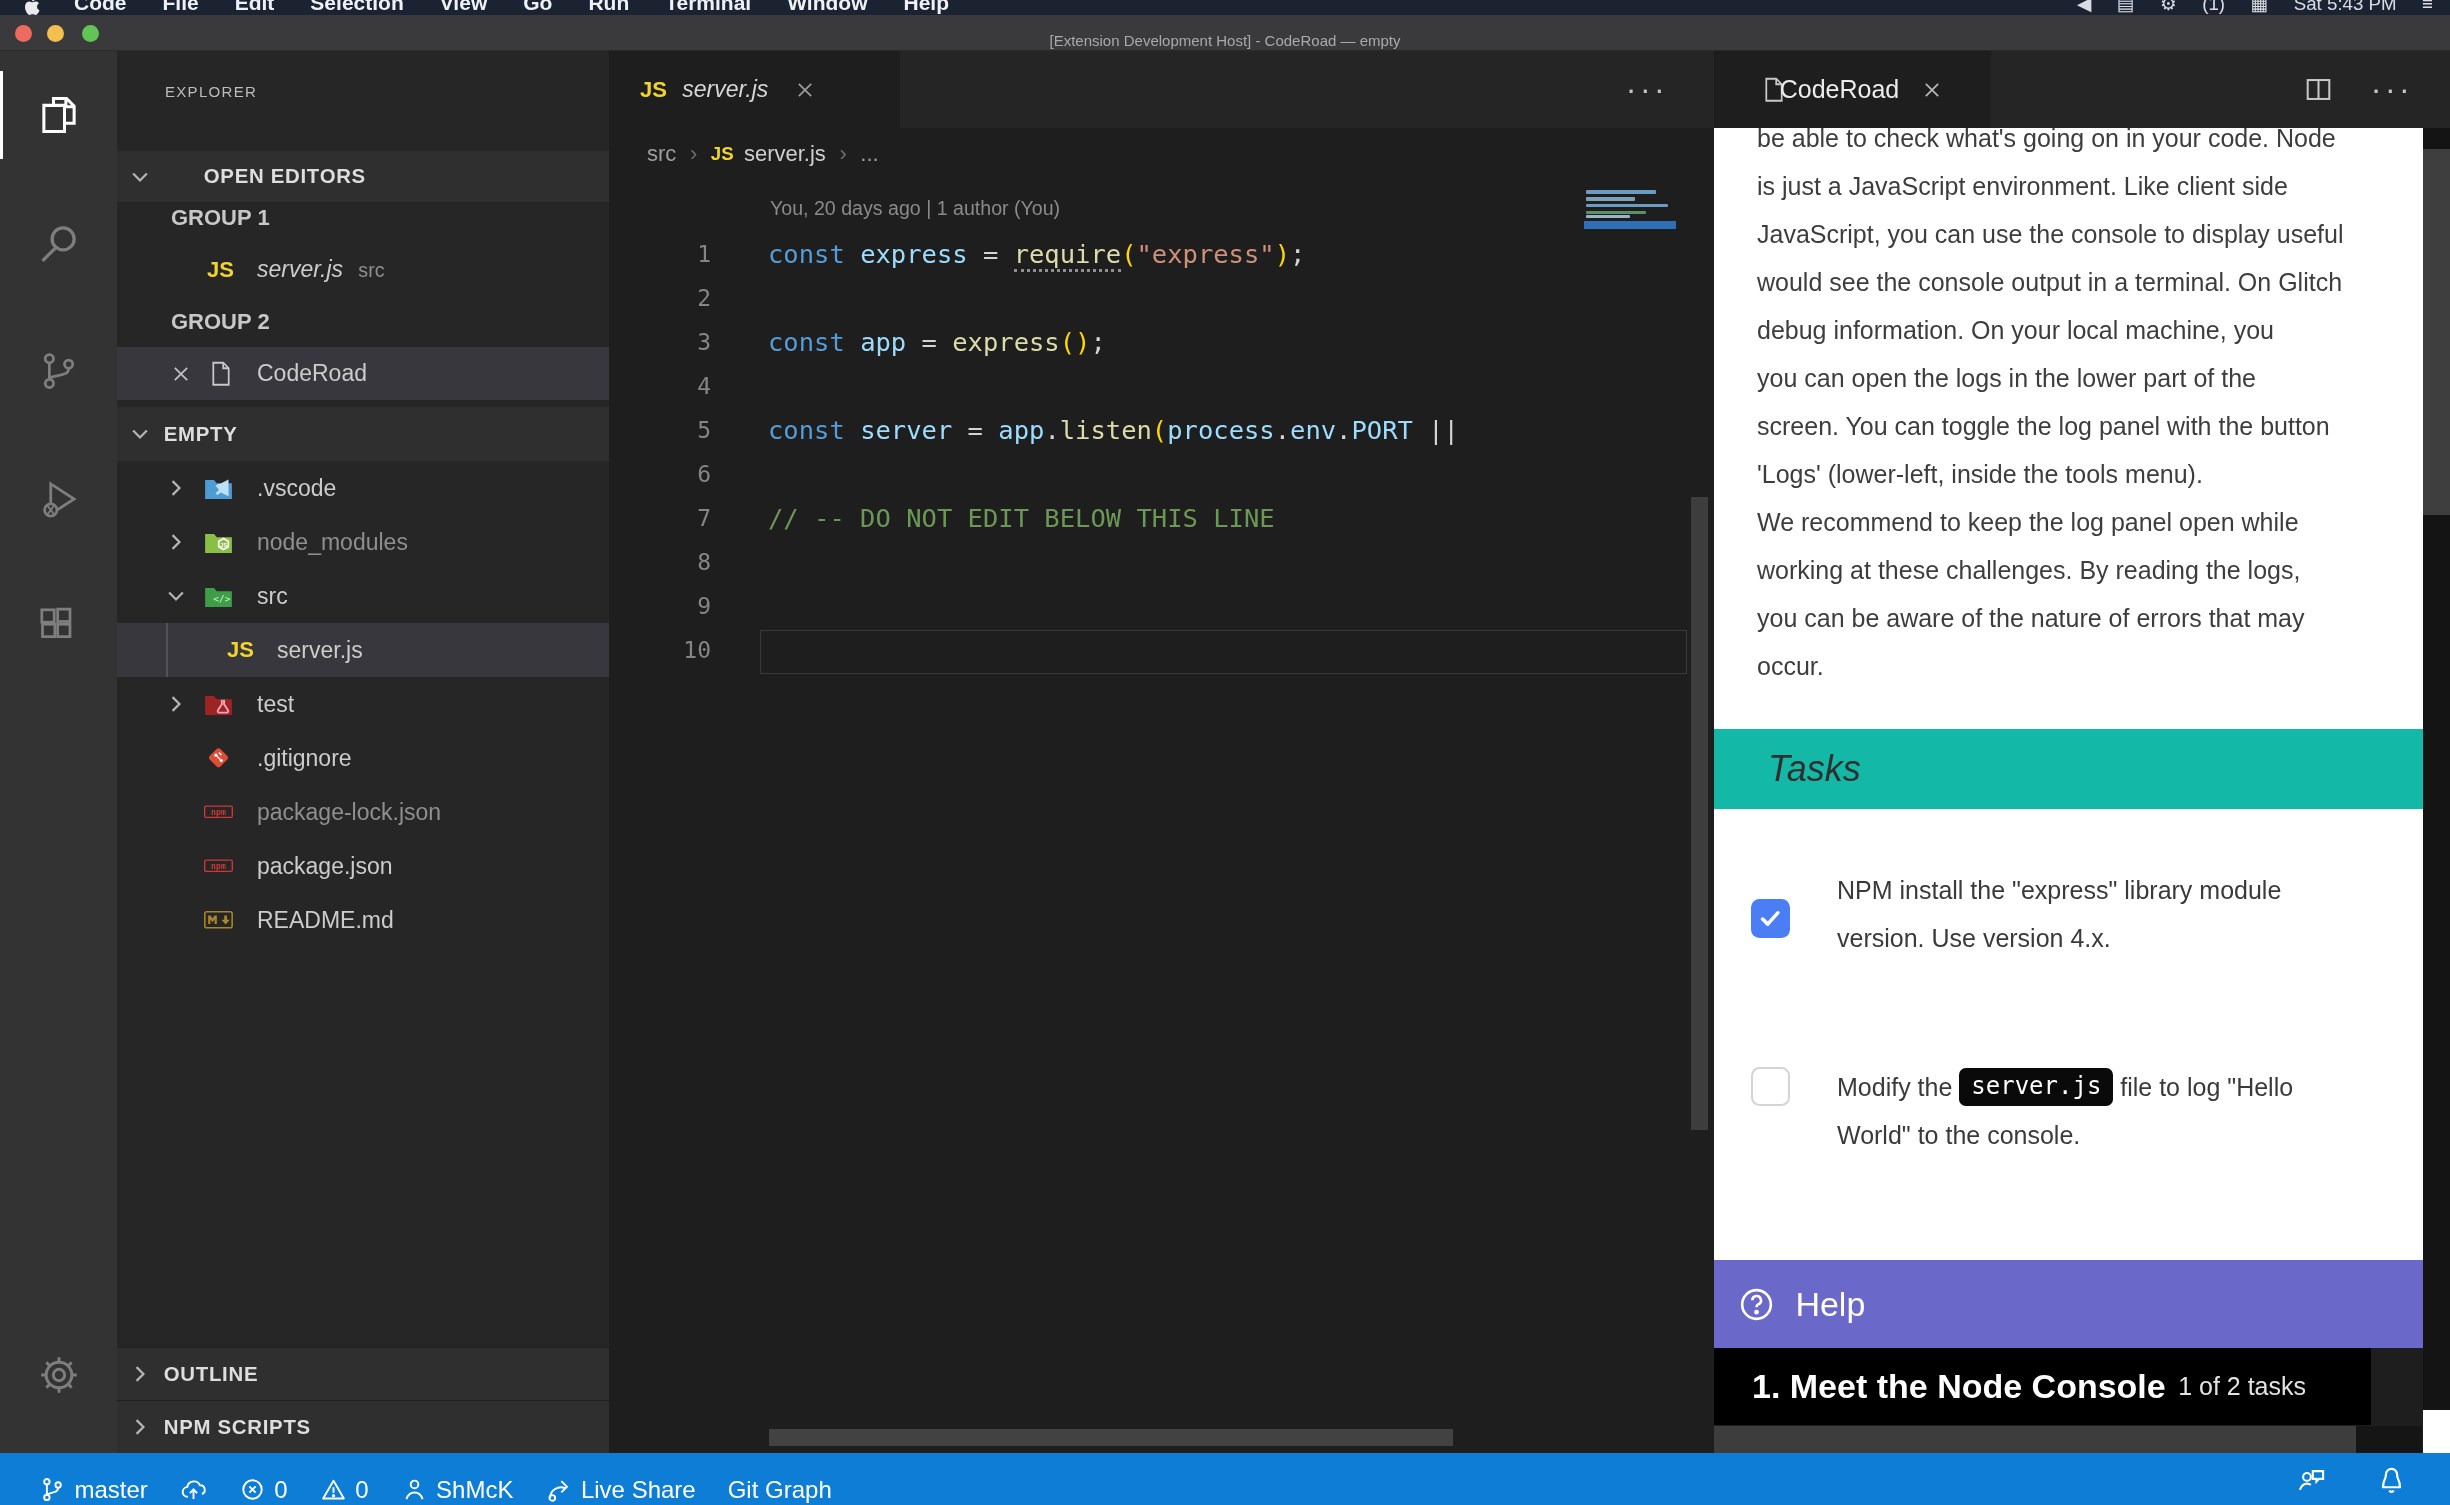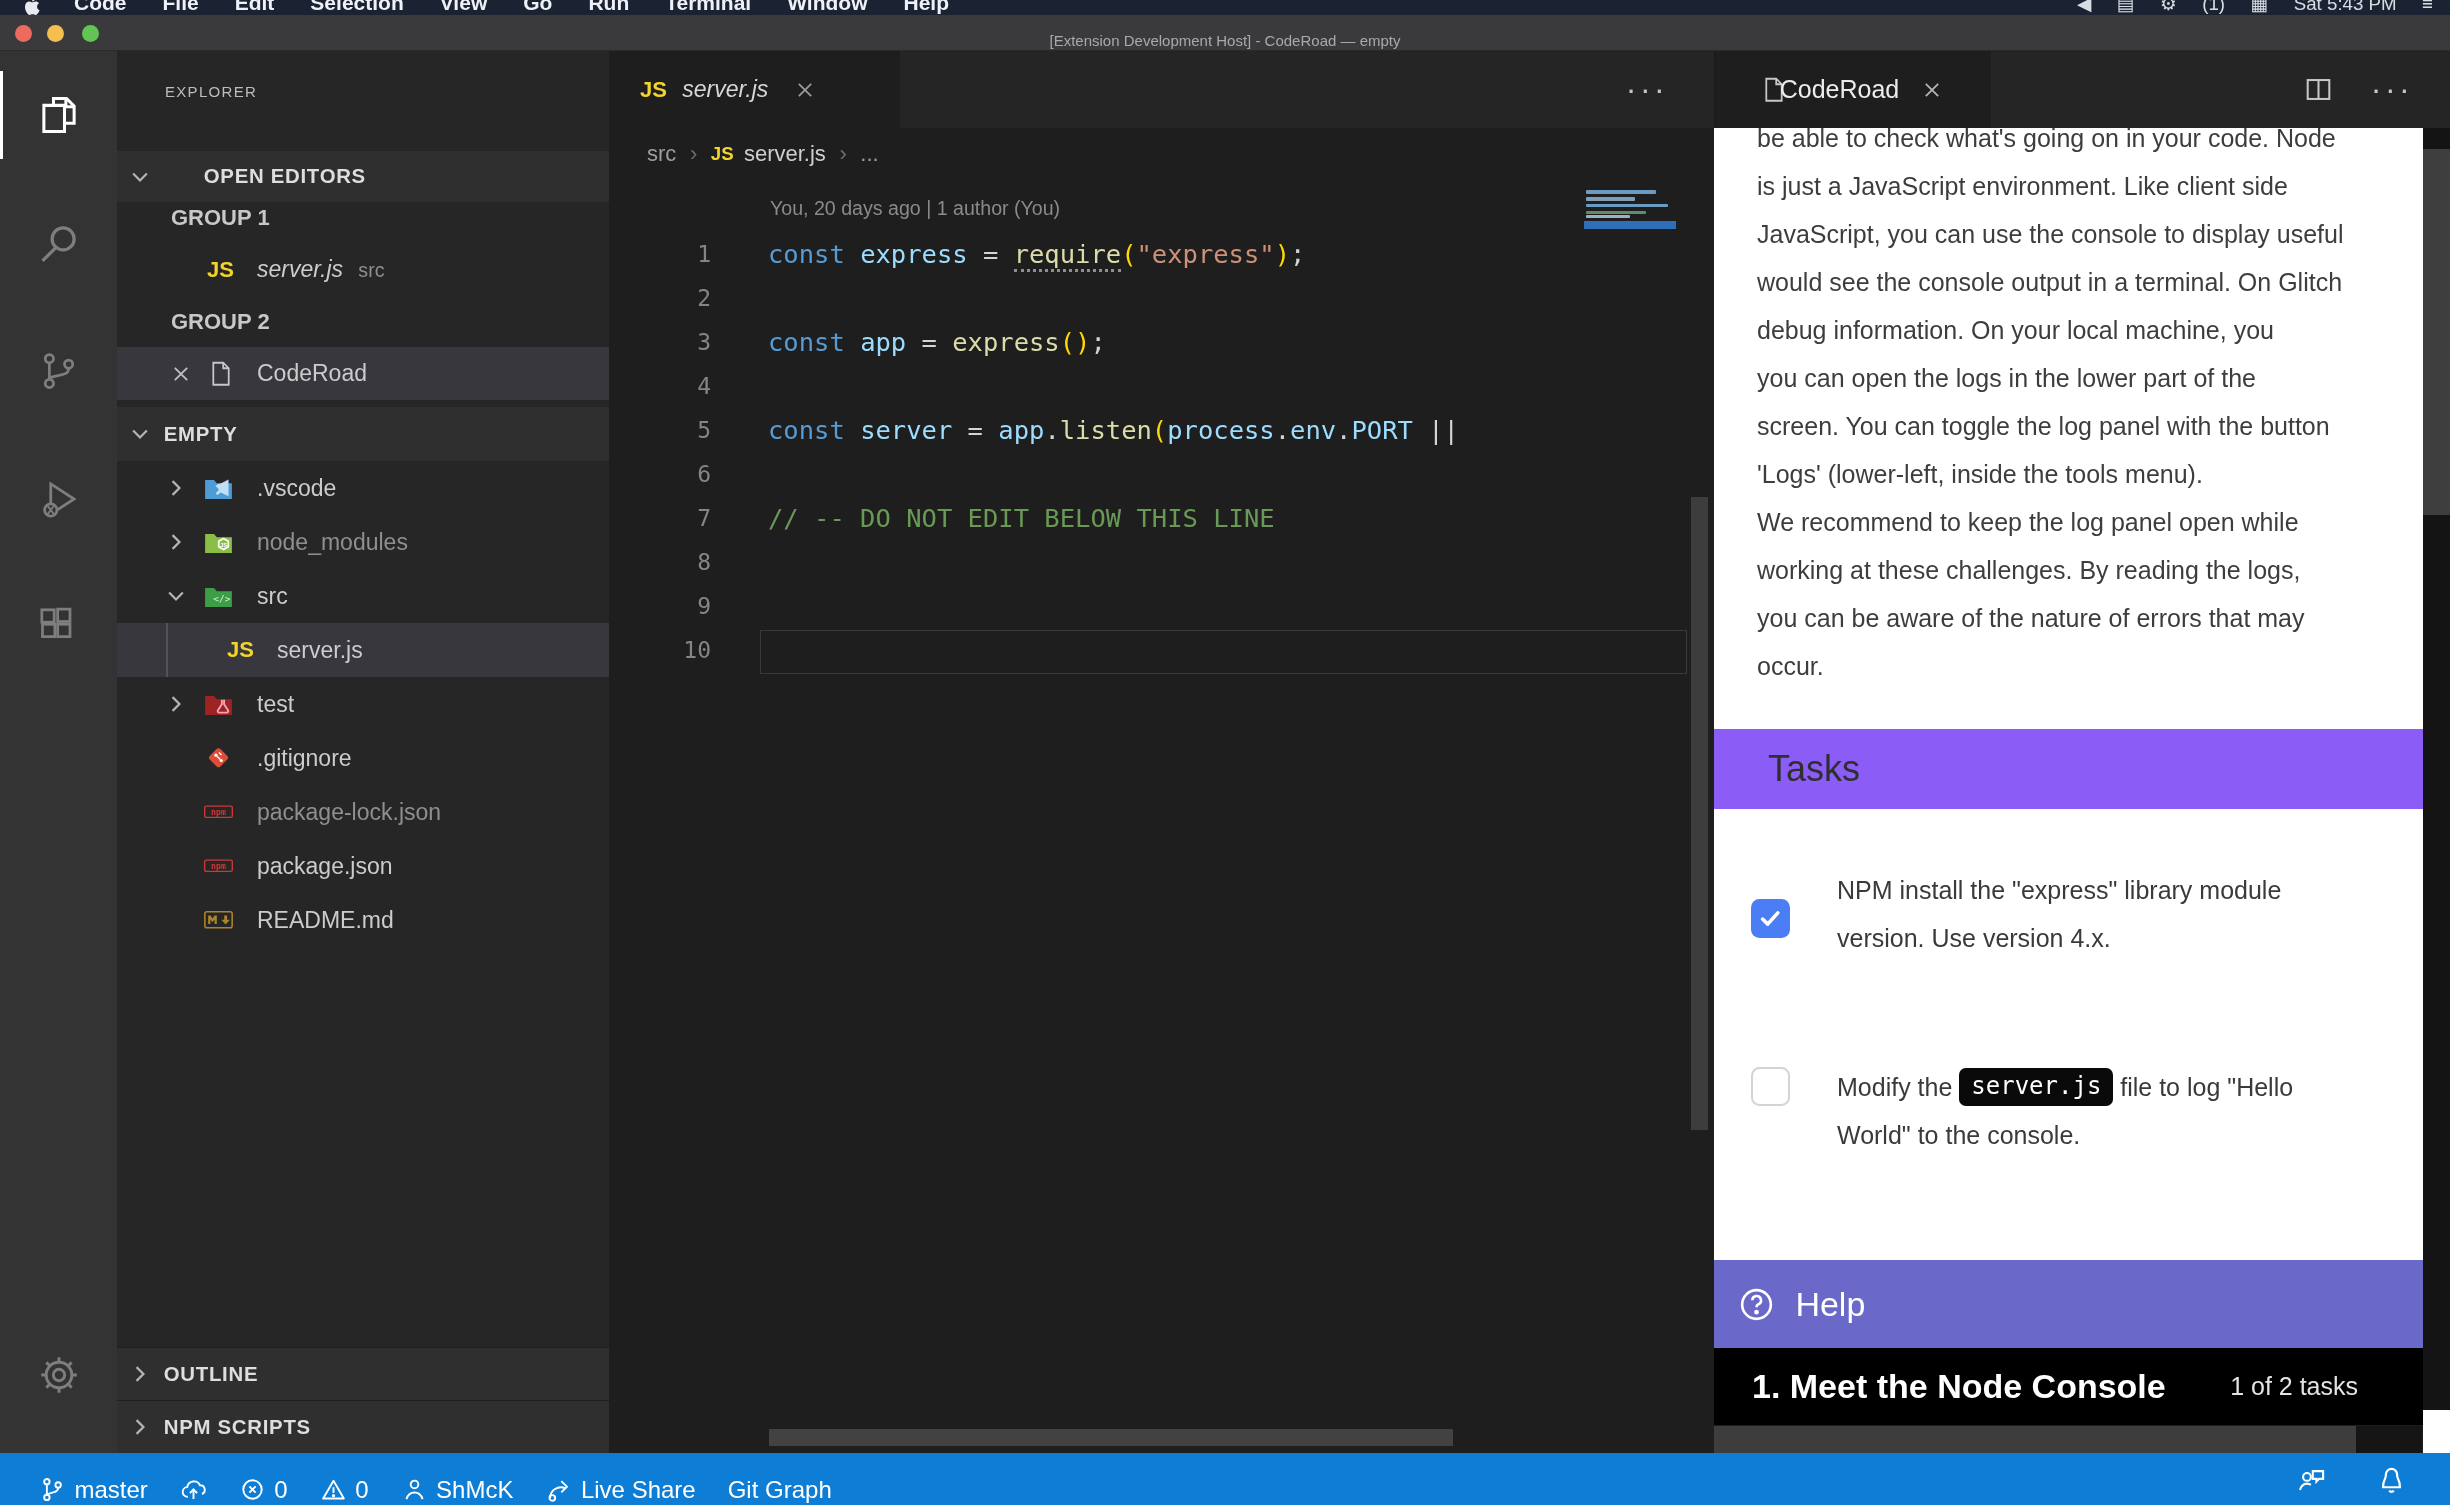--- a/index.html
+++ b/index.html
@@ -95,30 +95,30 @@
   .ptab .fi-doc{margin-left:24px;}
   .ptab-label{font-size:25px;margin-left:18.7px;}
   .ptab-close{margin-left:22px;width:22px;height:22px;color:#b5b5b5;}
   .ptab-close svg{width:22px;height:22px;}
   .ptab-actions{position:absolute;right:37px;top:0;height:77px;display:flex;align-items:center;gap:39px;color:#c8c8c8;}
   .ptab-actions .split{width:27px;height:27px;}
   .ptab-actions .dots{font-size:32px;letter-spacing:3.4px;}
   #webview{position:absolute;left:0;top:77px;width:709px;height:1132px;background:#fff;overflow:hidden;color:#3d3d3d;}
   #para{position:absolute;top:-13.6px;left:43px;width:664px;}
   #para div{height:48px;line-height:48px;font-size:25px;white-space:nowrap;}
-  #tasksband{position:absolute;top:601px;left:0;width:709px;height:80px;background:#8b5cf6;display:flex;align-items:center;padding-left:54px;box-sizing:border-box;font-size:36px;color:#2f2f2f;}
+  #tasksband{position:absolute;top:601px;left:0;width:709px;height:80px;background:#14b8a6;display:flex;align-items:center;padding-left:54px;box-sizing:border-box;font-size:36px;color:#2f2f2f;font-style:italic;}
   .cb{position:absolute;left:37px;width:39px;height:39px;border-radius:8.5px;box-sizing:border-box;}
   .cb.checked{background:var(--checkbox-blue,#4b7ef5);display:flex;align-items:center;justify-content:center;}
   .cb.checked svg{width:27px;height:27px;}
   .cb.un{background:#fff;border:2.6px solid #d4d4d4;}
   .task-text{position:absolute;left:123px;width:561px;font-size:25px;line-height:48px;color:#3a3a3a;}
   .chip{display:inline-block;background:#0a0a0a;color:#fff;font-family:"DejaVu Sans Mono",monospace;font-size:24px;line-height:34px;padding:0.9px 12px 2.6px;border-radius:6.8px;position:relative;top:-1.7px;}
   #helpband{position:absolute;top:1209px;left:0;width:709px;height:88px;background:var(--help-purple,#6a68c9);color:#fff;display:flex;align-items:center;padding-left:24px;box-sizing:border-box;gap:20.4px;font-size:34px;}
   #helpband .q{width:37px;height:37px;}
-  #pfooter{position:absolute;top:1297px;left:0;width:709px;height:77px;background:#000;color:#fff;display:flex;align-items:center;padding:0 65px 0 38px;box-sizing:border-box;}
+  #pfooter{position:absolute;top:1297px;left:0;width:657px;height:77px;background:#000;color:#fff;display:flex;align-items:center;padding:0 65px 0 38px;box-sizing:border-box;}
   #pfooter .ft{font-size:34px;font-weight:600;white-space:nowrap;}
   #pfooter .pg{margin-left:auto;font-size:25px;color:#e3e3e3;white-space:nowrap;}
   #pbottomband{position:absolute;top:1375px;left:0;width:642px;height:27px;background:#3d3d3e;}
   #pbottomblack{position:absolute;top:1375px;left:642px;width:66px;height:27px;background:#151515;}
   #pscroll{position:absolute;top:77px;left:709px;width:27px;height:1283px;background:#141414;}
   #pscrollthumb{position:absolute;top:98px;left:709px;width:27px;height:366px;background:#3e3e3e;}
   #pcorner{position:absolute;top:1359px;left:709px;width:27px;height:43px;background:#fff;}
   
   #statusbar{position:absolute;left:0;top:1453px;width:2450px;height:53px;background:var(--statusbar-blue,#0d7dd6);color:#fff;display:flex;align-items:center;padding:0 43px 0 39px;box-sizing:border-box;font-size:24px;}
   .st-item{display:flex;align-items:center;gap:8.5px;margin-right:32px;white-space:nowrap;margin-top:20px;}

